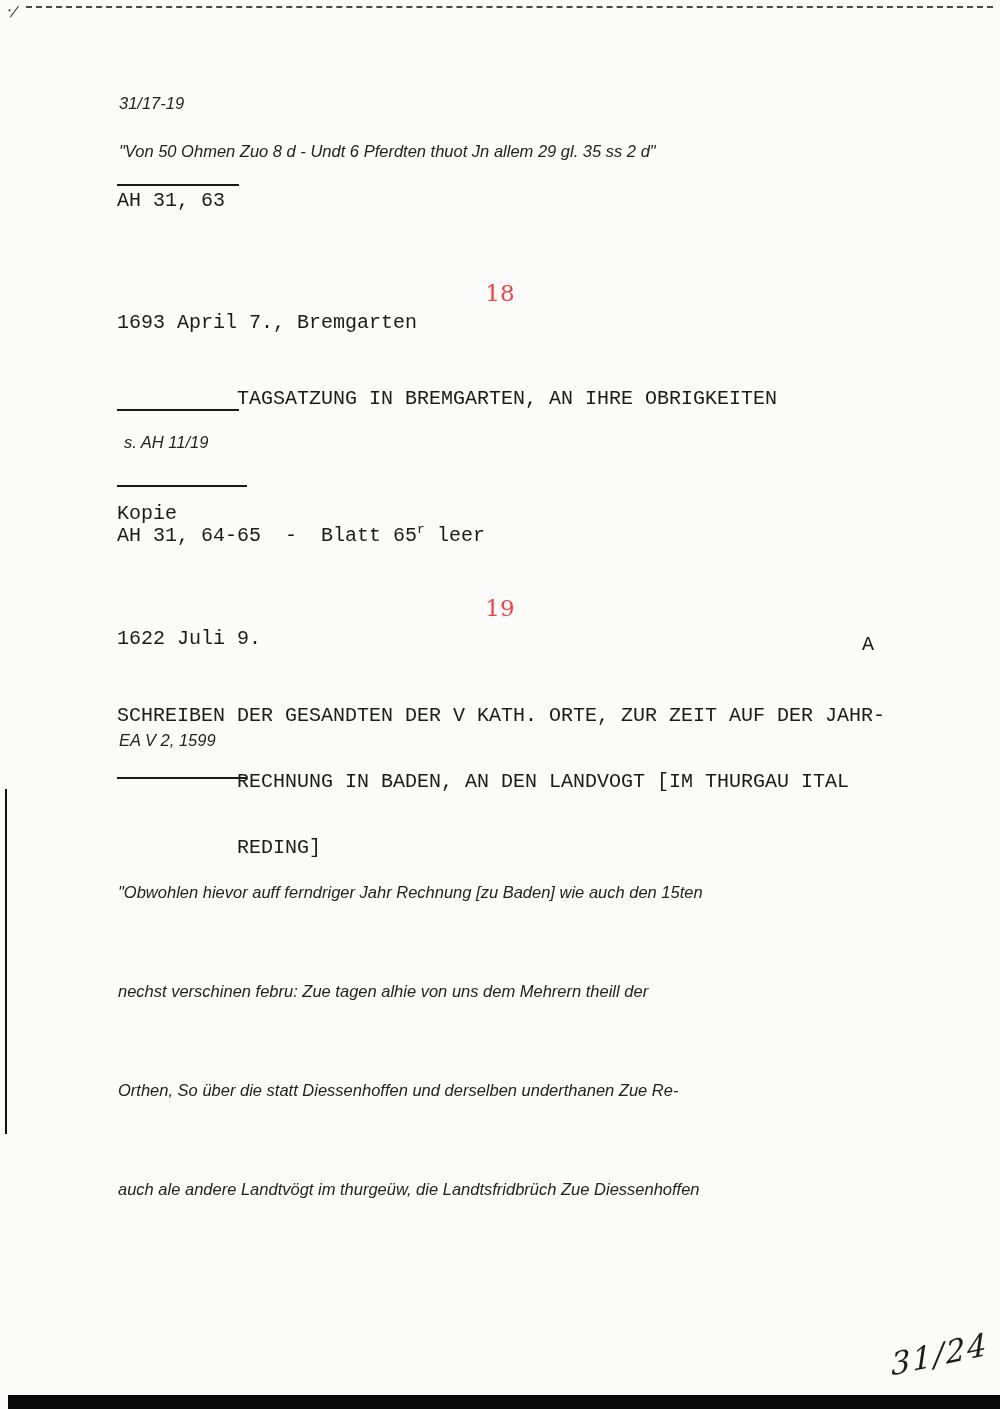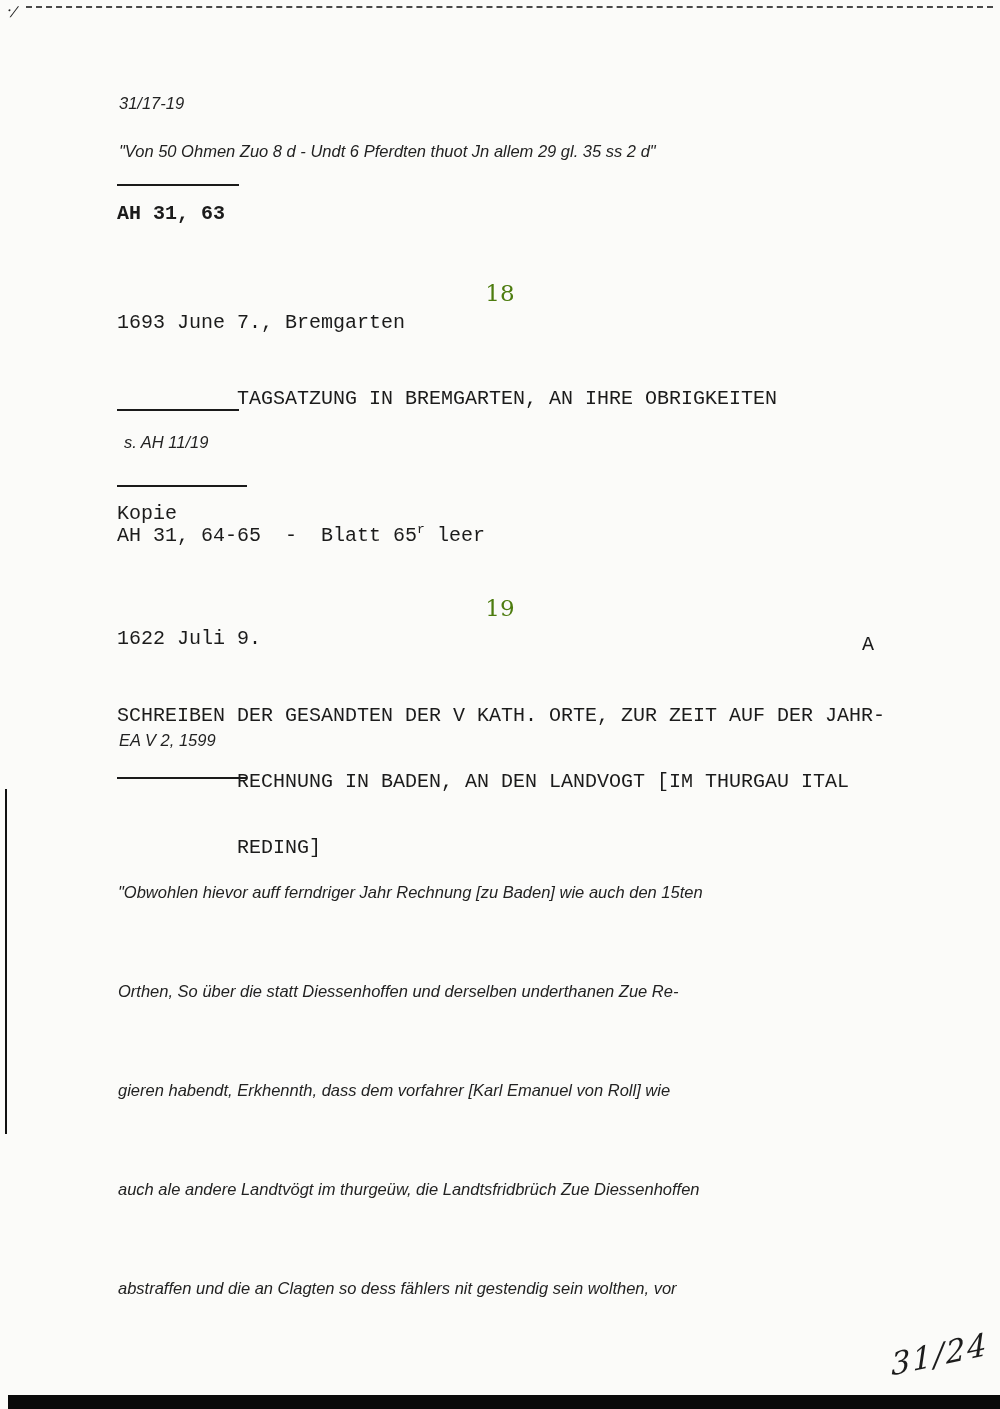--- a/index.html
+++ b/index.html
@@ -30,21 +30,21 @@
   .typed-it {
     font-family: Liberation Sans, sans-serif;
     font-style: italic;
     font-size: 16.5px;
     line-height: 22px;
     color: #222;
   }
   .entry-number {
     font-family: "DejaVu Serif", serif;
     font-size: 23px;
-    color: #4d7c0f;
+    color: #ef4444;
     width: 100%;
     text-align: center;
   }
   .rule {
     background: #1a1a1a;
     height: 2px;
   }
   .title-block div { line-height: 22px; }
   .title-indent { padding-left: 120px; }
 
@@ -97,24 +97,24 @@
 <div class="page">
 
   <div class="abs top-dashed-line"></div>
   <div class="abs left-edge-line"></div>
   <div class="abs bottom-bar"></div>
   <div class="abs corner-mark" style="top:2px; left:7px;">·/</div>
 
   <div class="abs typed-it" style="top:92px; left:119px;">31/17-19</div>
   <div class="abs typed-it" style="top:140px; left:119px;">"Von 50 Ohmen Zuo 8 d - Undt 6 Pferdten thuot Jn allem 29 gl. 35 ss 2 d"</div>
   <div class="abs rule" style="top:184px; left:117px; width:122px;"></div>
-  <div class="abs typed" style="top:203px; left:117px;font-weight:bold;">AH 31, 63</div>
+  <div class="abs typed" style="top:190px; left:117px;">AH 31, 63</div>
 
   <div class="abs entry-number" style="top:280px; left:0px;">18</div>
-  <div class="abs typed" style="top:312px; left:117px;">1693 June 7., Bremgarten</div>
+  <div class="abs typed" style="top:312px; left:117px;">1693 April 7., Bremgarten</div>
   <div class="abs typed title-block" style="top:344px; left:117px;">
     <div class="title-indent">TAGSATZUNG IN BREMGARTEN, AN IHRE OBRIGKEITEN</div>
   </div>
   <div class="abs rule" style="top:409px; left:117px; width:122px;"></div>
   <div class="abs typed-it" style="top:431px; left:124px;">s. AH 11/19</div>
   <div class="abs rule" style="top:485px; left:117px; width:130px;"></div>
   <div class="abs typed" style="top:503px; left:117px;">Kopie</div>
   <div class="abs typed" style="top:525px; left:117px;"><span>AH 31, 64-65  -  Blatt 65</span><sup class="fol">r</sup><span> leer</span></div>
 
   <div class="abs entry-number" style="top:595px; left:0px;">19</div>
@@ -123,24 +123,23 @@
   <div class="abs typed title-block" style="top:661px; left:117px;">
     <div>SCHREIBEN DER GESANDTEN DER V KATH. ORTE, ZUR ZEIT AUF DER JAHR-</div>
     <div class="title-indent">RECHNUNG IN BADEN, AN DEN LANDVOGT [IM THURGAU ITAL</div>
     <div class="title-indent">REDING]</div>
   </div>
   <div class="abs typed-it" style="top:729px; left:119px;">EA V 2, 1599</div>
   <div class="abs rule" style="top:777px; left:117px; width:130px;"></div>
 
   <div class="abs typed-it body-text" style="top:810px; left:118px;">
     <div>"Obwohlen hievor auff ferndriger Jahr Rechnung [zu Baden] wie auch den 15ten</div>
+    <div>nechst verschinen febru: Zue tagen alhie von uns dem Mehrern theill der</div>
     <div>Orthen, So über die statt Diessenhoffen und derselben underthanen Zue Re-</div>
-    <div>gieren habendt, Erkhennth, dass dem vorfahrer [Karl Emanuel von Roll] wie</div>
     <div>auch ale andere Landtvögt im thurgeüw, die Landtsfridbrüch Zue Diessenhoffen</div>
-    <div>abstraffen und die an Clagten so dess fählers nit gestendig sein wolthen, vor</div>
     
     
     
     
     
     
     
     
   </div>
 

